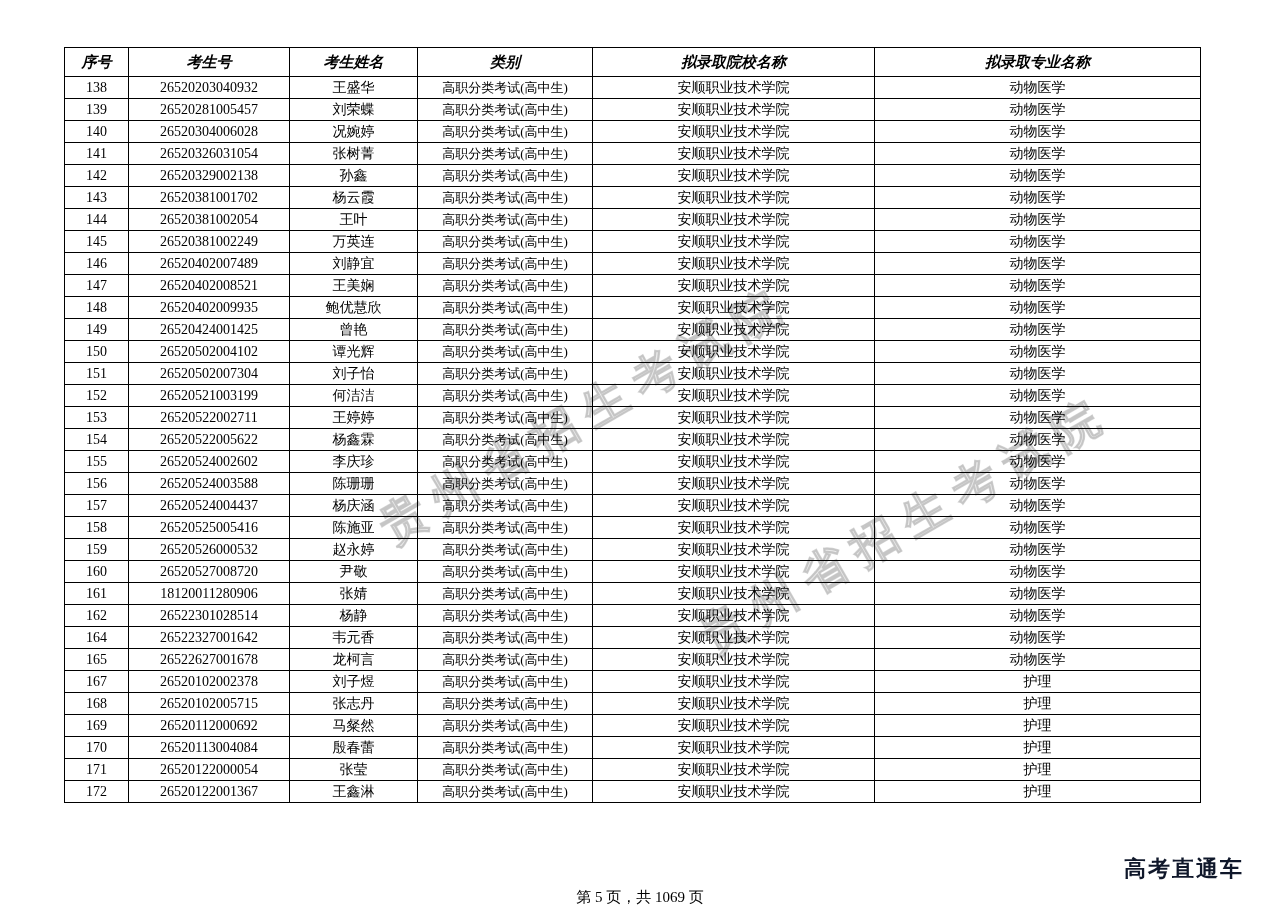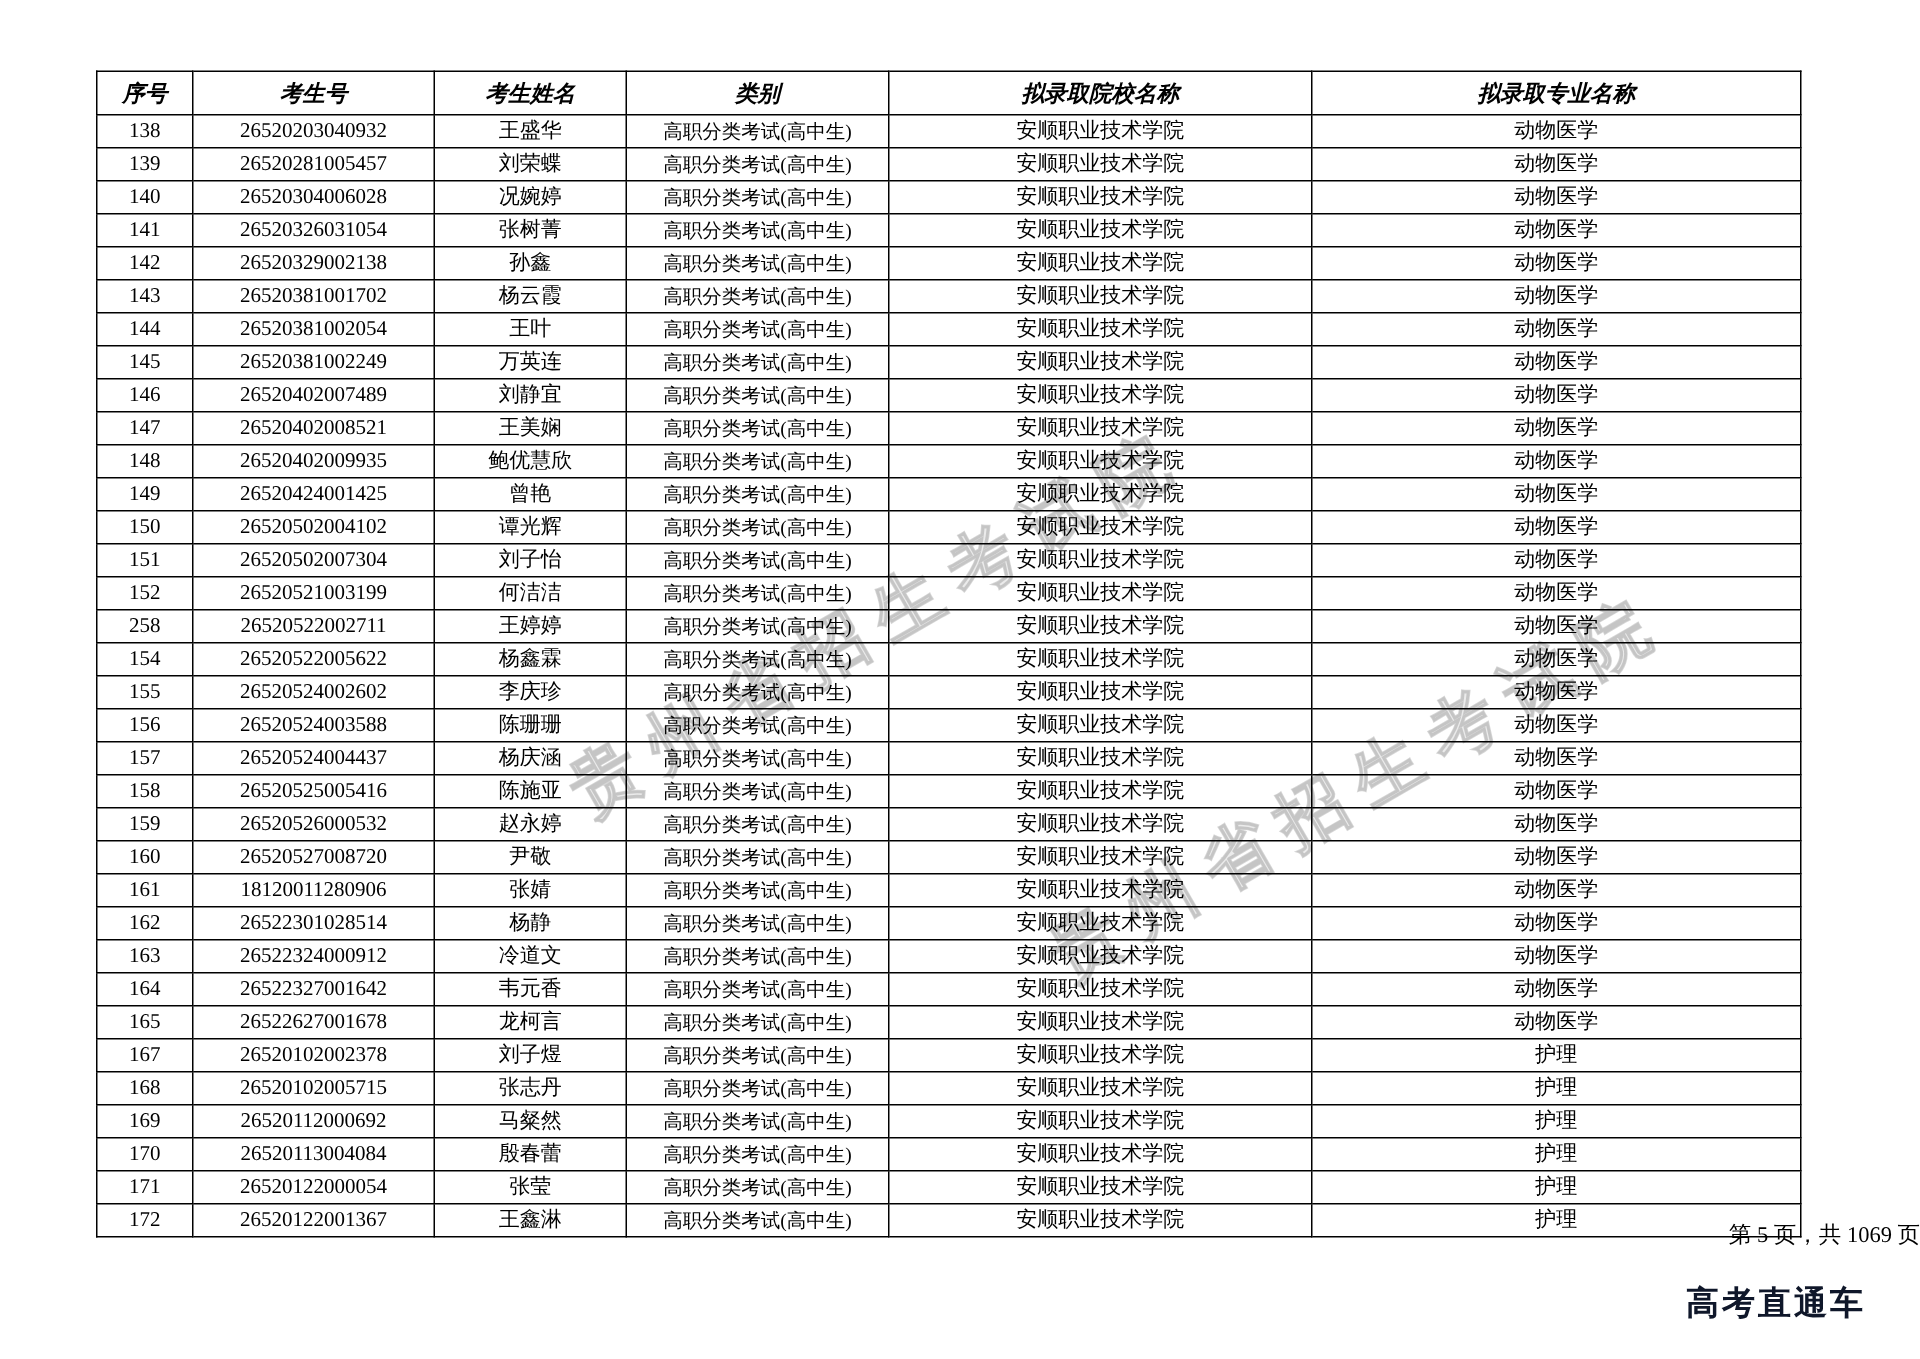--- a/index.html
+++ b/index.html
@@ -49,23 +49,23 @@
   col.c-seq   { width: 64px;  }
   col.c-id    { width: 161px; }
   col.c-name  { width: 128px; }
   col.c-cat   { width: 175px; }
   col.c-coll  { width: 282px; }
   col.c-major { width: 326px; }
 
   .footer {
     position: absolute;
     left: 0;
-    top: 814px;
+    top: 888px;
     width: 100%;
-    text-align: right;
+    text-align: center;
     font-size: 15px;
     color: #000;
   }
   .brand {
     position: absolute;
     right: 36px;
     top: 854px;
     font-family: "Liberation Sans", "DejaVu Sans", sans-serif;
     font-weight: bold;
     font-size: 22px;
@@ -227,21 +227,21 @@
       </tr>
       <tr>
         <td>152</td>
         <td>26520521003199</td>
         <td>何洁洁</td>
         <td>高职分类考试(高中生)</td>
         <td>安顺职业技术学院</td>
         <td>动物医学</td>
       </tr>
       <tr>
-        <td>258</td>
+        <td>153</td>
         <td>26520522002711</td>
         <td>王婷婷</td>
         <td>高职分类考试(高中生)</td>
         <td>安顺职业技术学院</td>
         <td>动物医学</td>
       </tr>
       <tr>
         <td>154</td>
         <td>26520522005622</td>
         <td>杨鑫霖</td>
@@ -307,28 +307,20 @@
       </tr>
       <tr>
         <td>162</td>
         <td>26522301028514</td>
         <td>杨静</td>
         <td>高职分类考试(高中生)</td>
         <td>安顺职业技术学院</td>
         <td>动物医学</td>
       </tr>
       <tr>
-        <td>163</td>
-        <td>26522324000912</td>
-        <td>冷道文</td>
-        <td>高职分类考试(高中生)</td>
-        <td>安顺职业技术学院</td>
-        <td>动物医学</td>
-      </tr>
-      <tr>
         <td>164</td>
         <td>26522327001642</td>
         <td>韦元香</td>
         <td>高职分类考试(高中生)</td>
         <td>安顺职业技术学院</td>
         <td>动物医学</td>
       </tr>
       <tr>
         <td>165</td>
         <td>26522627001678</td>

